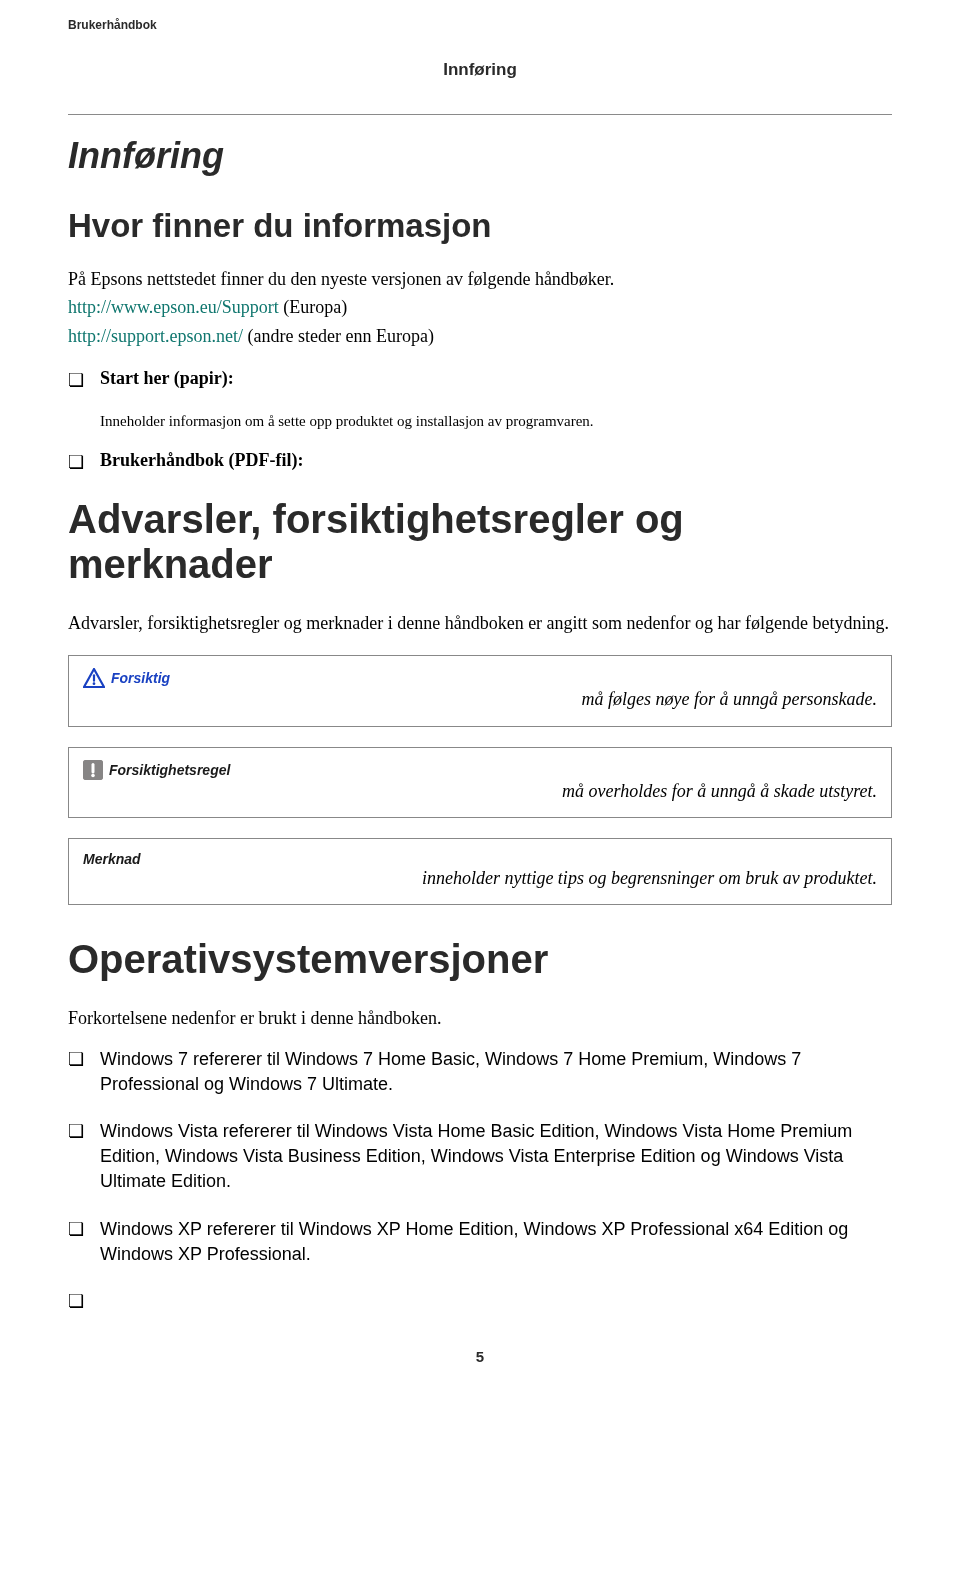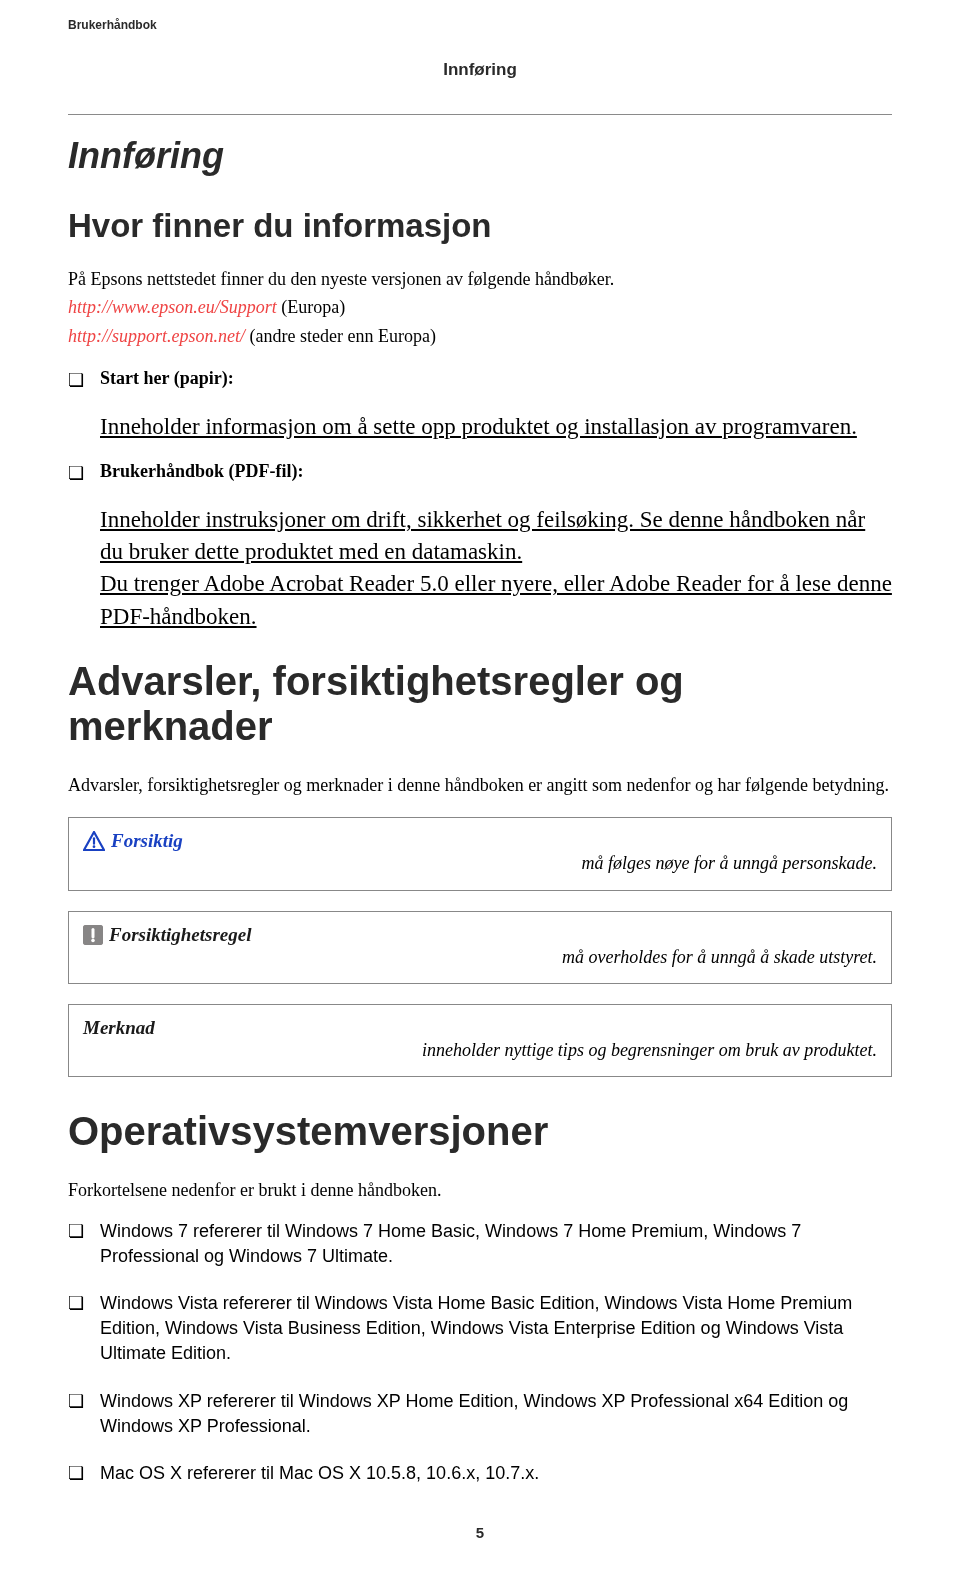--- a/index.html
+++ b/index.html
@@ -46,23 +46,22 @@
     color: #2a2a2a;
     margin-bottom: 22px;
   }
   p.body-text {
     font-family: 'Times New Roman', Times, serif;
     font-size: 18px;
     line-height: 1.35;
     margin-bottom: 4px;
   }
   a.link {
-    color: #ef4444;
+    color: #0f766e;
     text-decoration: none;
-    font-style: italic;
   }
   .bullet-block {
     margin-top: 20px;
     margin-bottom: 14px;
   }
   .bullet-row {
     display: flex;
     align-items: flex-start;
     gap: 14px;
     margin-bottom: 22px;
@@ -74,25 +73,24 @@
     width: 18px;
     flex-shrink: 0;
   }
   .bullet-head {
     font-family: 'Times New Roman', Times, serif;
     font-size: 18px;
     font-weight: bold;
   }
   .bullet-body {
     font-family: 'Times New Roman', Times, serif;
-    font-size: 23px;
+    font-size: 15px;
     line-height: 1.4;
     margin-left: 32px;
     margin-bottom: 18px;
-    text-decoration: underline;
   }
   h2.big-heading {
     font-family: Arial, Helvetica, sans-serif;
     font-size: 40px;
     font-weight: bold;
     color: #2a2a2a;
     margin-top: 26px;
     margin-bottom: 24px;
   }
   .note-box {
@@ -120,22 +118,22 @@
     border-radius: 3px;
     display: flex;
     align-items: center;
     justify-content: center;
     color: #fff;
     font-family: Arial, sans-serif;
     font-weight: bold;
     font-size: 15px;
   }
   .note-title {
-    font-family: Liberation Serif, serif;
-    font-size: 19px;
+    font-family: Liberation Sans, sans-serif;
+    font-size: 14px;
     font-weight: bold;
     font-style: italic;
     color: #1a1a1a;
   }
   .note-title-warning { color: #1941c2; }
   .note-body {
     font-family: 'Times New Roman', Times, serif;
     font-size: 18px;
     font-style: italic;
     line-height: 1.3;
@@ -187,22 +185,20 @@
   <div class="bullet-row">
     <span class="bullet-glyph">❏</span>
     <span class="bullet-head">Start her (papir):</span>
   </div>
   <p class="bullet-body">Inneholder informasjon om å sette opp produktet og installasjon av programvaren.</p>
 
   <div class="bullet-row">
     <span class="bullet-glyph">❏</span>
     <span class="bullet-head">Brukerhåndbok (PDF-fil):</span>
   </div>
-  <p class="bullet-body" style="white-space:pre-line">Inneholder instruksjoner om drift, sikkerhet og feilsøking. Se denne håndboken når du bruker dette produktet med en datamaskin.
-Du trenger Adobe Acrobat Reader 5.0 eller nyere, eller Adobe Reader for å lese denne PDF-håndboken.</p>
 </div>
 
 <h2 class="big-heading">Advarsler, forsiktighetsregler og merknader</h2>
 <p class="body-text" style="margin-bottom:10px">Advarsler, forsiktighetsregler og merknader i denne håndboken er angitt som nedenfor og har følgende betydning.</p>
 
 <div class="note-box">
   <div class="note-head-row">
     <span class="note-icon-warning">
       <svg viewBox="0 0 24 22" width="22" height="20">
         <path d="M12 1 L23 21 L1 21 Z" fill="none" stroke="#1941c2" stroke-width="2.4" stroke-linejoin="round"></path>
@@ -247,17 +243,16 @@
   <div class="os-item">
     <span class="bullet-glyph">❏</span>
     <span class="os-text">Windows Vista refererer til Windows Vista Home Basic Edition, Windows Vista Home Premium Edition, Windows Vista Business Edition, Windows Vista Enterprise Edition og Windows Vista Ultimate Edition.</span>
   </div>
   <div class="os-item">
     <span class="bullet-glyph">❏</span>
     <span class="os-text">Windows XP refererer til Windows XP Home Edition, Windows XP Professional x64 Edition og Windows XP Professional.</span>
   </div>
   <div class="os-item">
     <span class="bullet-glyph">❏</span>
-    <span class="os-text">Mac OS X refererer til Mac OS X 10.5.8, 10.6.x, 10.7.x.</span>
   </div>
 </div>
 
 <div class="page-number">5</div>
 
 </body></html>

